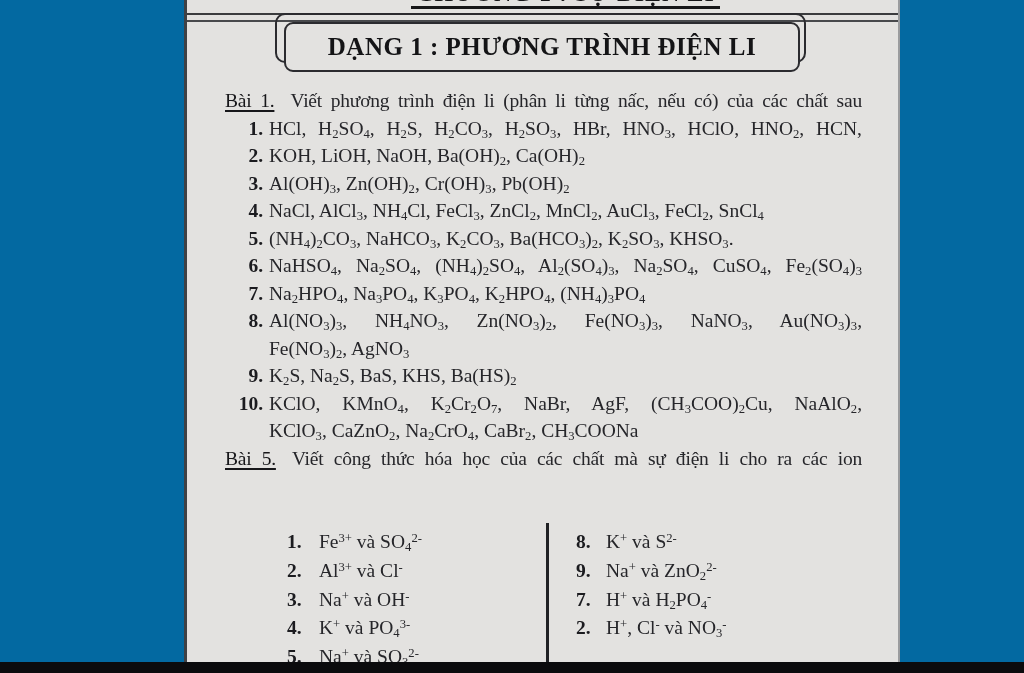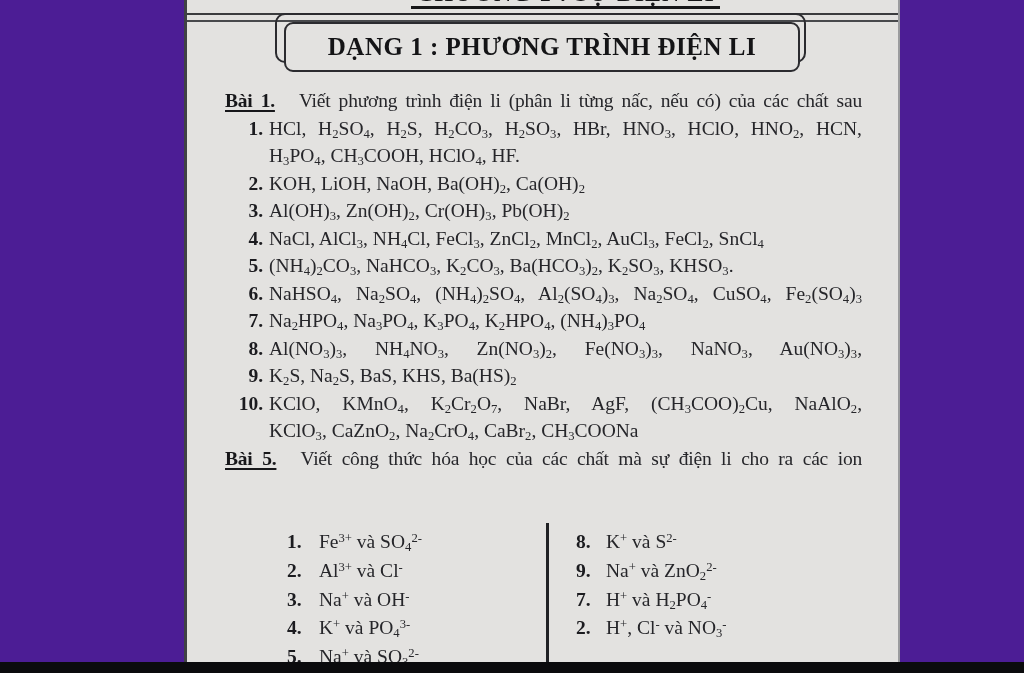--- a/index.html
+++ b/index.html
@@ -1,18 +1,18 @@
 <!DOCTYPE html>
 <html><head>
 <meta charset="utf-8">
 <style>
   html,body{margin:0;padding:0;}
   .stage{
     position:relative;width:1024px;height:673px;overflow:hidden;
-    background:#4c1d95;
+    background:#0369a1;
     font-family:"Liberation Serif","DejaVu Serif",serif;
     color:#26262a;
   }
   .page{
     position:absolute;left:184px;top:0;width:716px;height:673px;
     background:#e3e2e0;
     border-left:3px solid #3f4145;
     border-right:2px solid #9b9c9e;
     box-sizing:border-box;
   }
@@ -45,23 +45,23 @@
   }
   
   .content{
     position:absolute;left:38px;top:87px;width:637px;
     font-size:19.5px;line-height:27.5px;
   }
   .ln{min-height:27.5px;}
   .just{text-align:justify;text-align-last:justify;word-spacing:-0.5px;}
   .hdr{letter-spacing:-0.2px;}
   .bai{
-    font-weight:bold;text-decoration:underline;
+    font-weight:normal;text-decoration:underline;
     text-decoration-thickness:2px;text-underline-offset:3px;
-    color:#17171a;margin-right:24px;
+    color:#17171a;margin-right:16px;
   }
   .item{position:relative;padding-left:44px;}
   .num{
     position:absolute;left:0;top:0;width:38px;text-align:right;
     font-weight:bold;color:#1b1b1f;
   }
   .sau{padding-left:28px;}
   sub{font-size:0.65em;vertical-align:-0.22em;line-height:0;}
   sup{font-size:0.65em;vertical-align:0.5em;line-height:0;}
   
@@ -101,21 +101,20 @@
 
     <div class="content">
 
       <div class="ln hdr just">
         <span class="bai">Bài 1.</span><span>Viết phương trình điện li (phân li từng nấc, nếu có) của các chất sau</span>
       </div>
 
       <div class="item">
         <span class="num">1.</span>
         <div class="ln just">HCl, H<sub>2</sub>SO<sub>4</sub>, H<sub>2</sub>S, H<sub>2</sub>CO<sub>3</sub>, H<sub>2</sub>SO<sub>3</sub>, HBr, HNO<sub>3</sub>, HClO, HNO<sub>2</sub>, HCN,</div>
-        <div class="ln">H<sub>3</sub>PO<sub>4</sub>, CH<sub>3</sub>COOH, HClO<sub>4</sub>, HF.</div>
       </div>
 
       <div class="item">
         <span class="num">2.</span>
         <div class="ln">KOH, LiOH, NaOH, Ba(OH)<sub>2</sub>, Ca(OH)<sub>2</sub></div>
       </div>
 
       <div class="item">
         <span class="num">3.</span>
         <div class="ln">Al(OH)<sub>3</sub>, Zn(OH)<sub>2</sub>, Cr(OH)<sub>3</sub>, Pb(OH)<sub>2</sub></div>
@@ -137,20 +136,21 @@
       </div>
 
       <div class="item">
         <span class="num">7.</span>
         <div class="ln">Na<sub>2</sub>HPO<sub>4</sub>, Na<sub>3</sub>PO<sub>4</sub>, K<sub>3</sub>PO<sub>4</sub>, K<sub>2</sub>HPO<sub>4</sub>, (NH<sub>4</sub>)<sub>3</sub>PO<sub>4</sub></div>
       </div>
 
       <div class="item">
         <span class="num">8.</span>
         <div class="ln just">Al(NO<sub>3</sub>)<sub>3</sub>, NH<sub>4</sub>NO<sub>3</sub>, Zn(NO<sub>3</sub>)<sub>2</sub>, Fe(NO<sub>3</sub>)<sub>3</sub>, NaNO<sub>3</sub>, Au(NO<sub>3</sub>)<sub>3</sub>,</div>
+        <div class="ln">Fe(NO<sub>3</sub>)<sub>2</sub>, AgNO<sub>3</sub></div>
       </div>
 
       <div class="item">
         <span class="num">9.</span>
         <div class="ln">K<sub>2</sub>S, Na<sub>2</sub>S, BaS, KHS, Ba(HS)<sub>2</sub></div>
       </div>
 
       <div class="item">
         <span class="num">10.</span>
         <div class="ln just">KClO, KMnO<sub>4</sub>, K<sub>2</sub>Cr<sub>2</sub>O<sub>7</sub>, NaBr, AgF, (CH<sub>3</sub>COO)<sub>2</sub>Cu, NaAlO<sub>2</sub>,</div>

